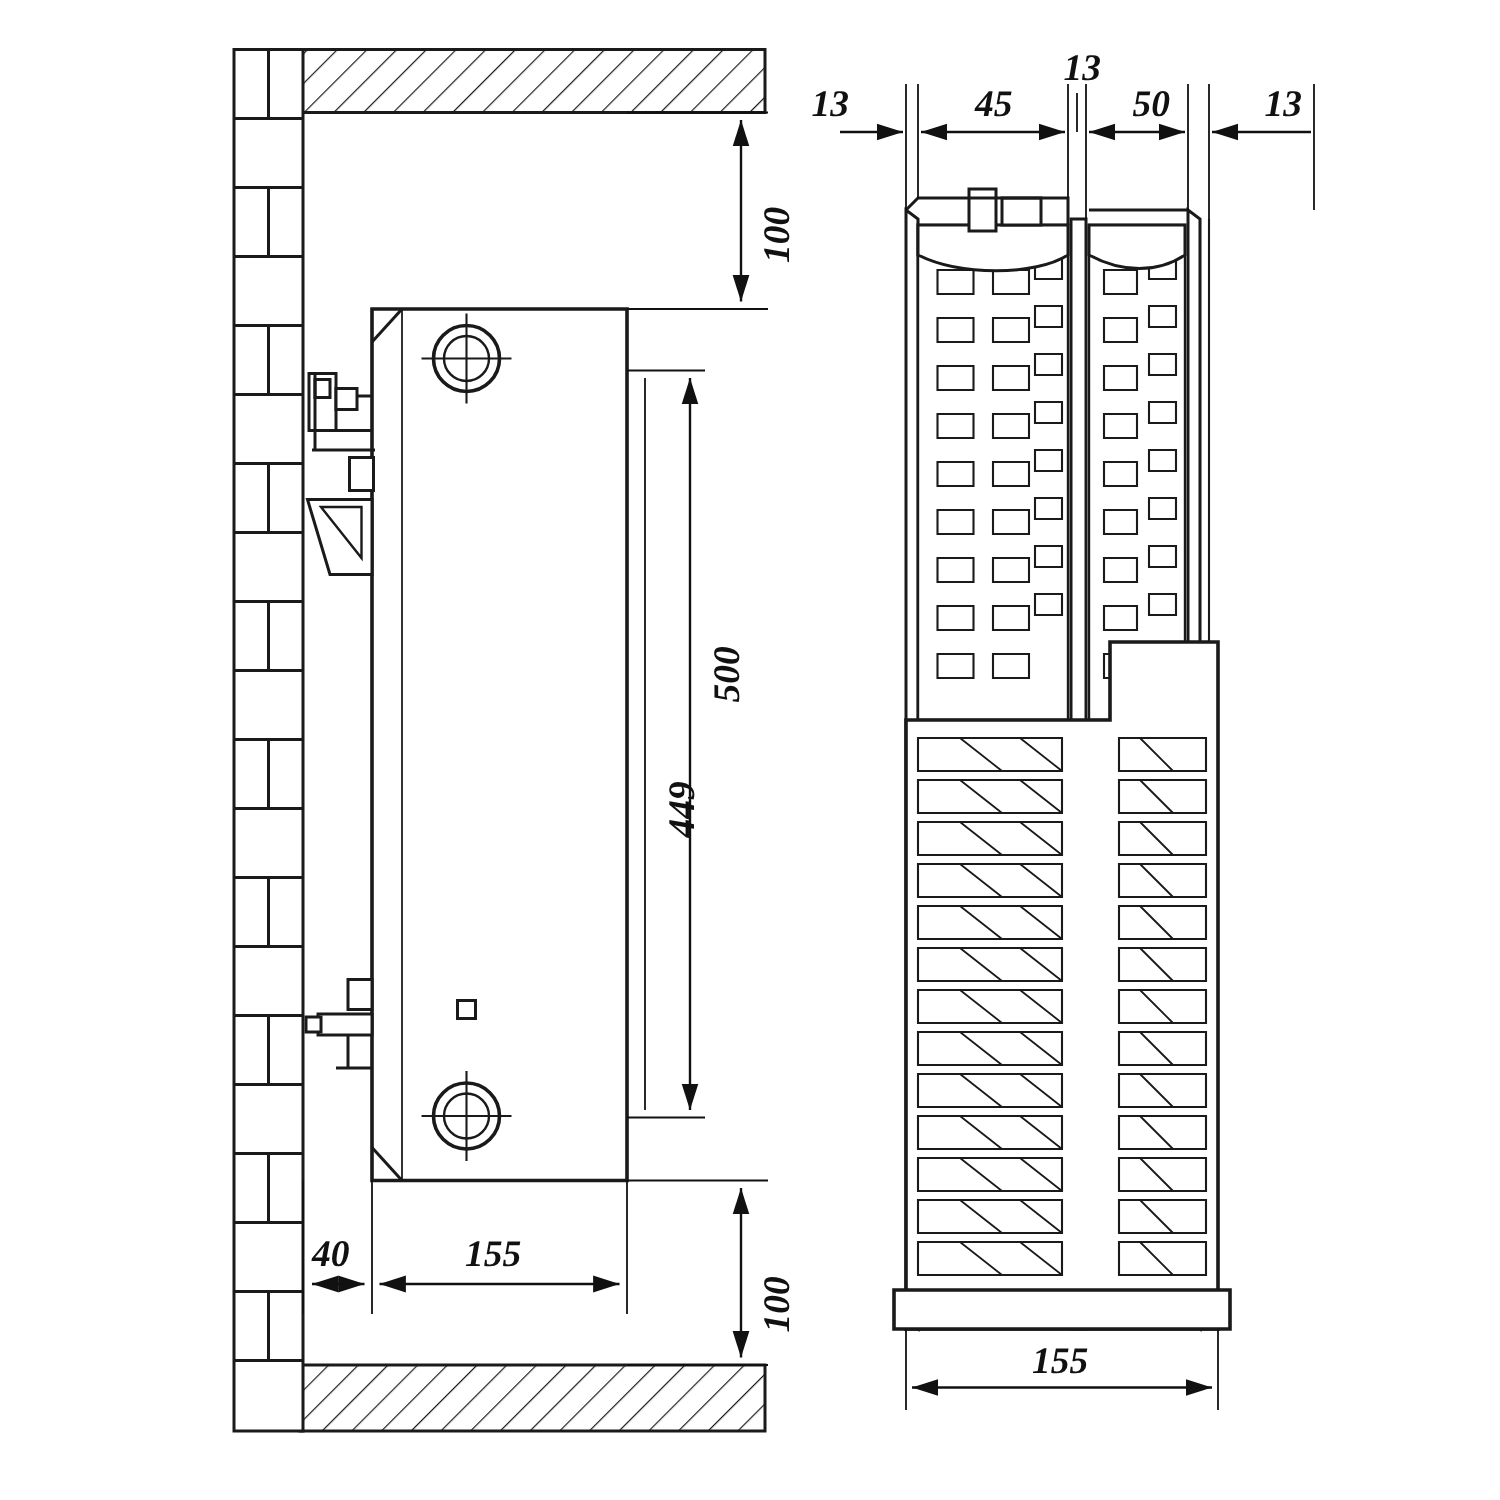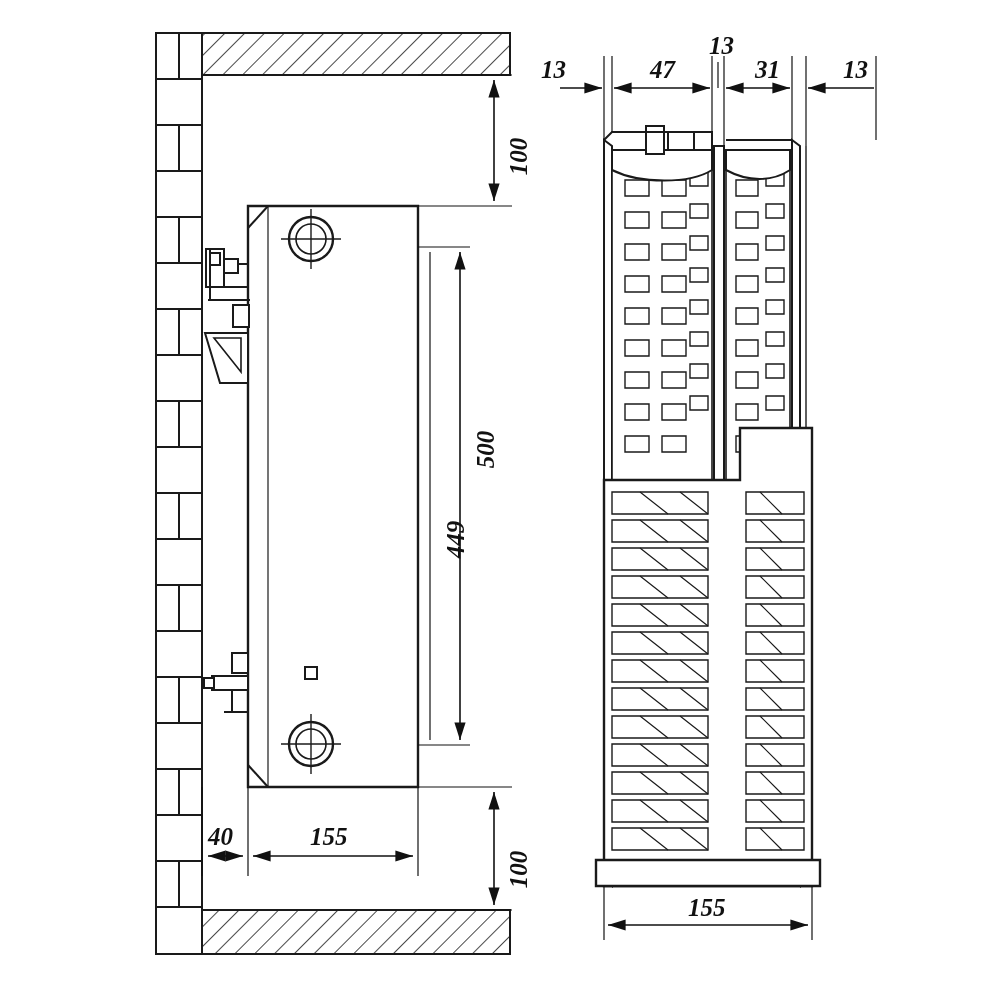--- a/index.html
+++ b/index.html
@@ -297,20 +297,20 @@
 
   <div class="dim-label rot90" style="left:500px; top:105px;">100</div>
   <div class="dim-label rot90" style="left:500px; top:818px;">100</div>
   <div class="dim-label rot90" style="left:467px; top:398px;">500</div>
   <div class="dim-label rot90" style="left:437px; top:488px;">449</div>
 
   <div class="dim-label" style="left:208px; top:823px;">40</div>
   <div class="dim-label" style="left:310px; top:823px;">155</div>
 
   <div class="dim-label" style="left:541px; top:56px;">13</div>
-  <div class="dim-label" style="left:650px; top:56px;">47</div>
+  <div class="dim-label" style="left:650px; top:56px;">45</div>
   <div class="dim-label" style="left:709px; top:32px;">13</div>
-  <div class="dim-label" style="left:755px; top:56px;">31</div>
+  <div class="dim-label" style="left:755px; top:56px;">50</div>
   <div class="dim-label" style="left:843px; top:56px;">13</div>
 
   <div class="dim-label" style="left:688px; top:894px;">155</div>
 
 </div>
 
 </body></html>

